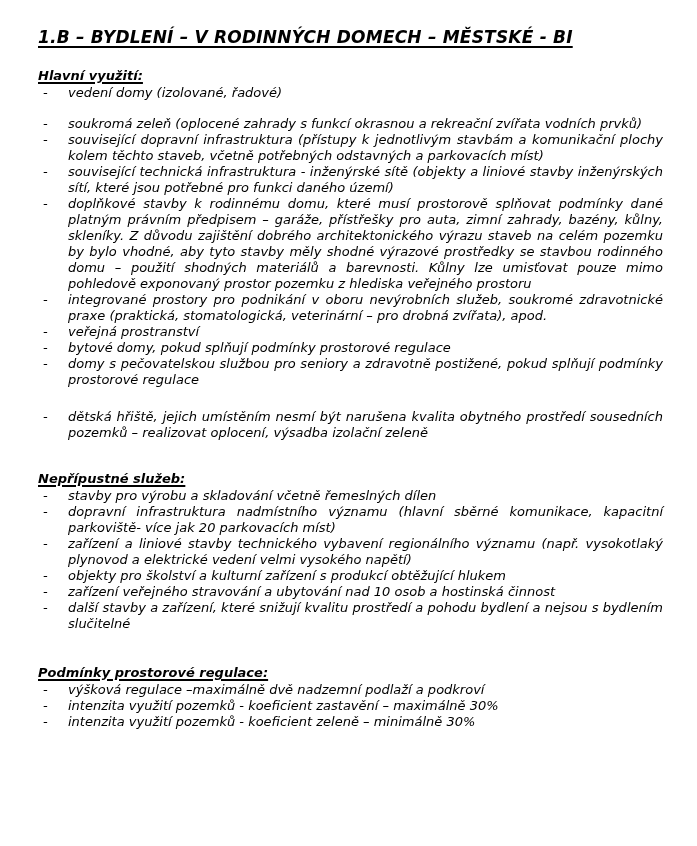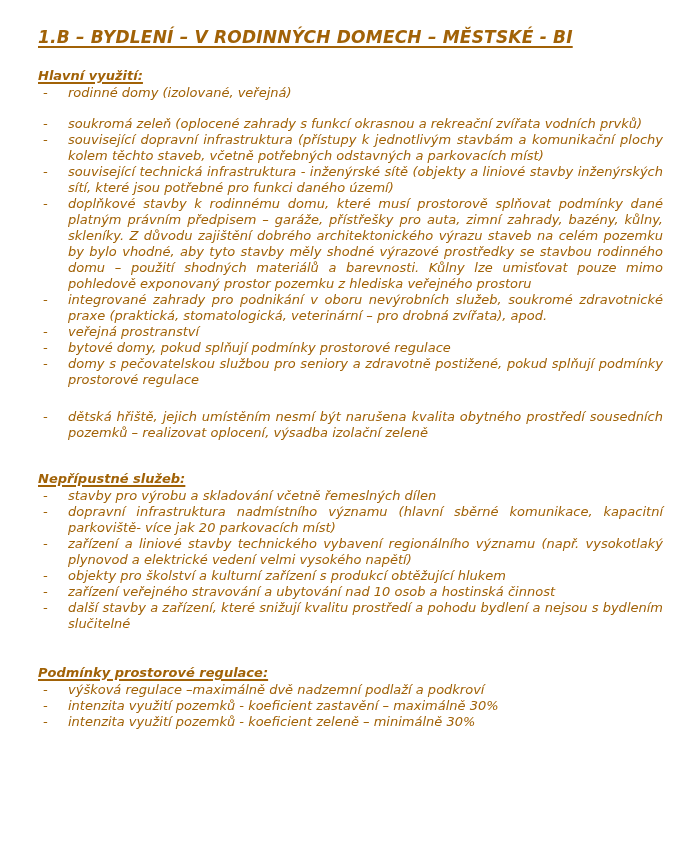--- a/index.html
+++ b/index.html
@@ -1,21 +1,21 @@
 <!DOCTYPE html>
 <html lang="cs"><head>
 <meta charset="utf-8">
 <style>
   html, body { margin: 0; padding: 0; background: #ffffff; }
   .page {
     width: 697px;
     height: 846px;
     box-sizing: border-box;
     background: #ffffff;
-    color: #a16207;
+    color: #000000;
     font-family: "DejaVu Sans", "Liberation Sans", sans-serif;
     font-style: italic;
     padding: 26px 34px 0 38px;
     overflow: hidden;
   }
   .doc-title {
     font-size: 17px;
     line-height: 23px;
     font-weight: bold;
     text-decoration: underline;
@@ -59,21 +59,21 @@
 <body>
 
 <div class="page">
 
   <h1 class="doc-title">1.B – BYDLENÍ – V RODINNÝCH DOMECH – MĚSTSKÉ - BI</h1>
 
   <div class="section s-main">
     <div class="section-heading">Hlavní využití:</div>
     <div class="item">
       <span class="dash">-</span>
-      <span class="item-text">rodinné domy (izolované, veřejná)</span>
+      <span class="item-text">vedení domy (izolované, řadové)</span>
     </div>
   </div>
 
   <div class="section s-permit">
     <div class="item">
       <span class="dash">-</span>
       <span class="item-text">soukromá zeleň (oplocené zahrady s funkcí okrasnou a rekreační zvířata vodních prvků)</span>
     </div>
     <div class="item">
       <span class="dash">-</span>
@@ -82,21 +82,21 @@
     <div class="item">
       <span class="dash">-</span>
       <span class="item-text">související technická infrastruktura - inženýrské sítě (objekty a liniové stavby inženýrských sítí, které jsou potřebné pro funkci daného území)</span>
     </div>
     <div class="item">
       <span class="dash">-</span>
       <span class="item-text">doplňkové stavby k rodinnému domu, které musí prostorově splňovat podmínky dané platným právním předpisem – garáže, přístřešky pro auta, zimní zahrady, bazény, kůlny, skleníky. Z důvodu zajištění  dobrého architektonického výrazu staveb na celém pozemku by bylo vhodné, aby tyto stavby měly shodné výrazové prostředky se stavbou rodinného domu – použití shodných materiálů a barevnosti. Kůlny lze umisťovat pouze mimo pohledově exponovaný prostor pozemku z hlediska veřejného prostoru</span>
     </div>
     <div class="item">
       <span class="dash">-</span>
-      <span class="item-text">integrované zahrady pro podnikání v oboru nevýrobních služeb, soukromé zdravotnické praxe (praktická, stomatologická, veterinární – pro drobná zvířata), apod.</span>
+      <span class="item-text">integrované prostory pro podnikání v oboru nevýrobních služeb, soukromé zdravotnické praxe (praktická, stomatologická, veterinární – pro drobná zvířata), apod.</span>
     </div>
     <div class="item">
       <span class="dash">-</span>
       <span class="item-text">veřejná prostranství</span>
     </div>
     <div class="item">
       <span class="dash">-</span>
       <span class="item-text">bytové domy, pokud splňují podmínky prostorové regulace</span>
     </div>
     <div class="item">

